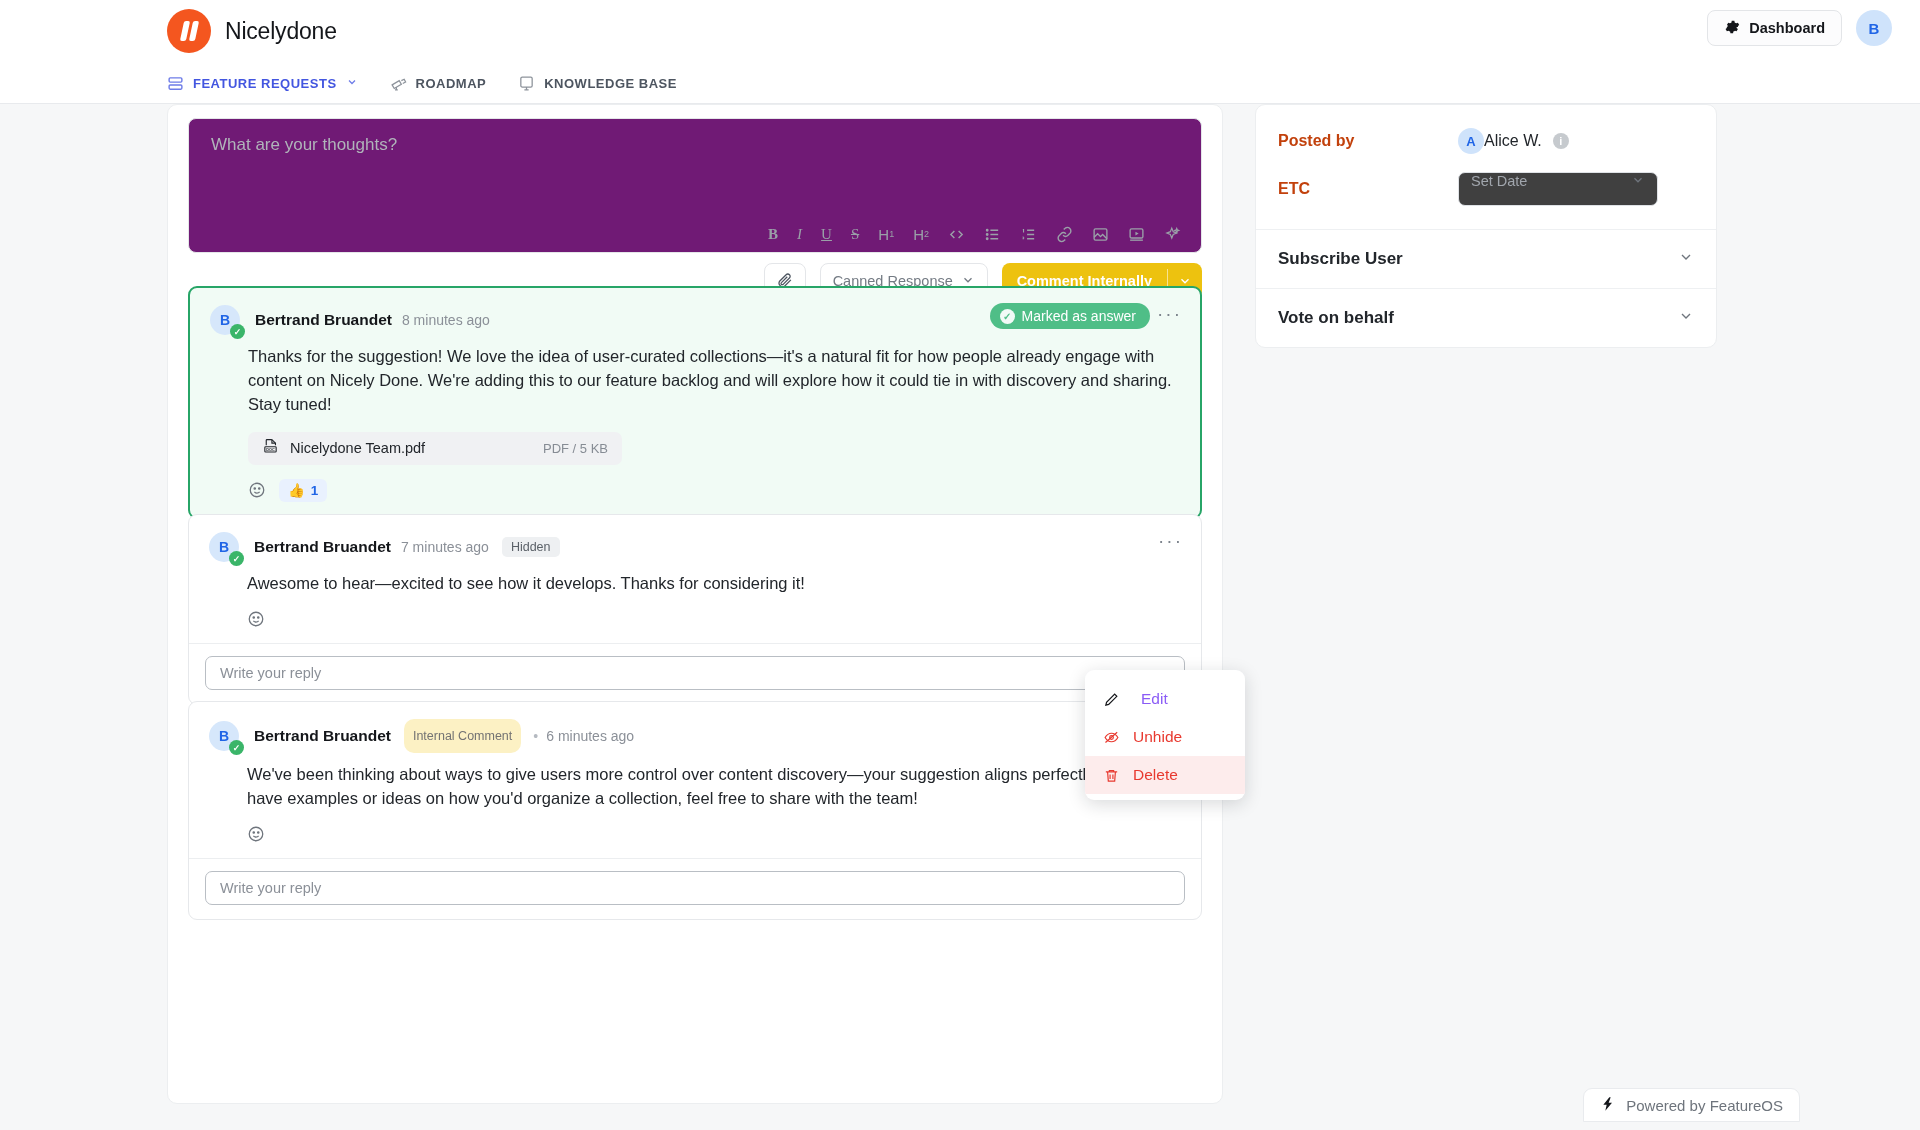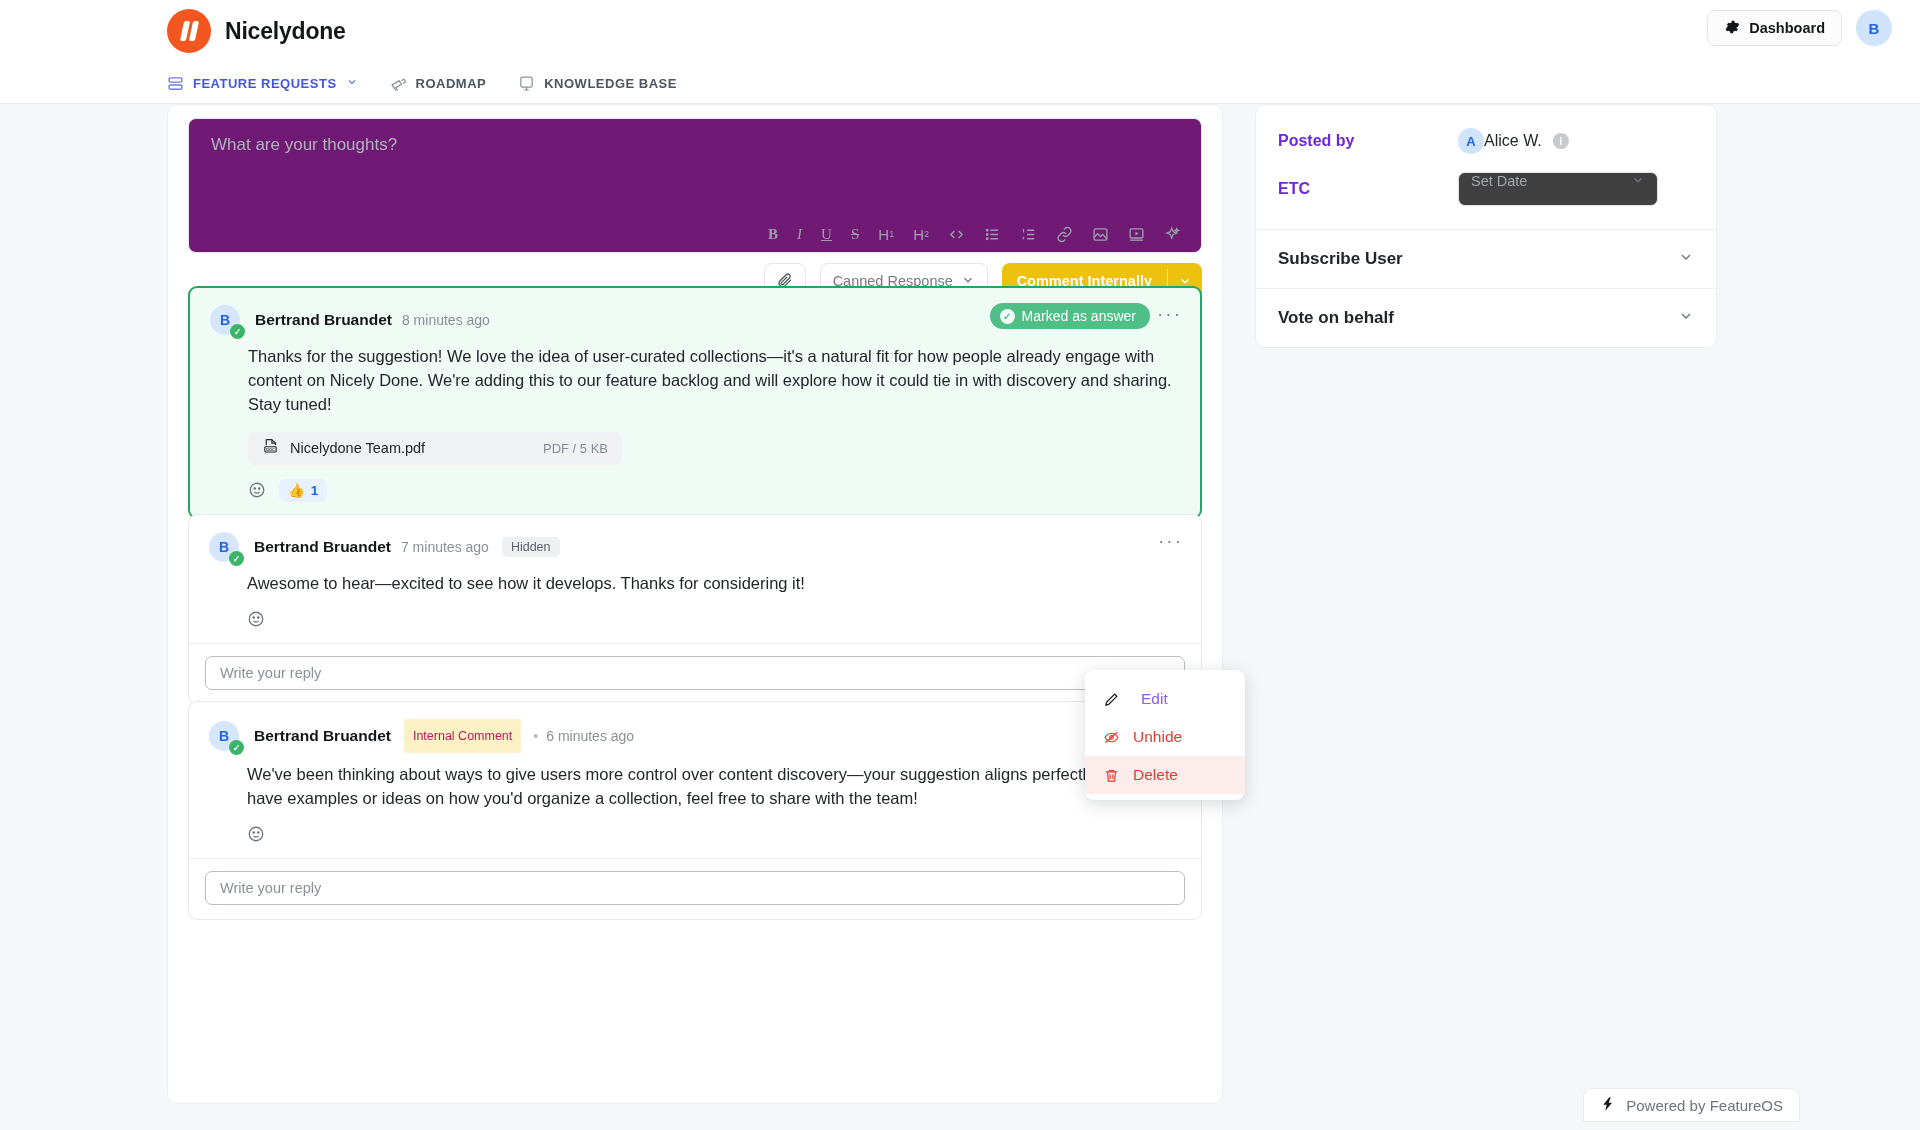--- a/index.html
+++ b/index.html
@@ -22,21 +22,21 @@
   .brand{ position:absolute; left:167px; top:9px; display:flex; align-items:center; gap:14px; }
   .brand-logo{
     width:44px;height:44px;border-radius:50%;
     background:#f4561f; position:relative; flex:0 0 auto;
   }
   .brand-logo:before, .brand-logo:after{
     content:""; position:absolute; background:#fff; border-radius:2px;
   }
   .brand-logo:before{ width:6px;height:20px; left:15px; top:12px; transform:skewX(-12deg);}
   .brand-logo:after{ width:6px;height:20px; left:24px; top:12px; transform:skewX(-12deg);}
-  .brand-name{ font-size:23px; font-weight:700; letter-spacing:-0.2px; color:#14161a; }
+  .brand-name{ font-size:23px; font-weight:400; letter-spacing:-0.2px; color:#14161a; }
 
   .hdr-right{ position:absolute; right:28px; top:10px; display:flex; align-items:center; gap:14px;}
   .dash-btn{
     display:flex;align-items:center;gap:9px;
     height:36px; padding:0 16px; border:1px solid #e3e5e8; border-radius:8px;
     background:#fcfcfd; font-size:14.5px; font-weight:600; color:#14161a; cursor:pointer;
   }
   .avatar-top{
     width:36px;height:36px;border-radius:50%;background:#cfe3fb;
     display:flex;align-items:center;justify-content:center;
@@ -107,22 +107,22 @@
     position:absolute; right:-5px; bottom:-4px; width:15px;height:15px;border-radius:50%;
     background:#3ab569; display:flex;align-items:center;justify-content:center;color:#fff;font-size:9px;
   }
   .cname{ font-size:15.5px;font-weight:700;color:#14161a; margin-left:15px;}
   .ctime{ font-size:14px;color:#8b9098; margin-left:10px;}
   .badge-hidden{
     margin-left:13px;background:#eef0f2;color:#5b6168;font-size:12.5px;
     padding:3px 9px;border-radius:5px;
   }
   .badge-internal{
-    margin-left:13px;background:#fcf1c4;color:#be185d;font-size:12.5px;
-    padding:10px 9px;border-radius:4px;
+    margin-left:13px;background:#fcf1c4;color:#737373;font-size:12.5px;
+    padding:10px 9px;border-radius:10px;
   }
   .dot-sep{ margin-left:12px;color:#b5bac1;font-size:14px;}
   .kebab{ position:absolute; right:18px; top:20px; color:#7d848d; font-size:19px;
           letter-spacing:2px; cursor:pointer; line-height:12px;}
   .badge-answer{
     position:absolute; right:50px; top:15px;
     background:#4fbe87; color:#fff; border-radius:999px; height:26px;
     display:flex;align-items:center;gap:7px;padding:0 14px 0 10px;font-size:14px;font-weight:500;
   }
   .badge-answer .ck{ width:15px;height:15px;border-radius:50%;background:rgba(255,255,255,.92);
@@ -159,21 +159,21 @@
   .ctx-item.delete{ color:#e8392f; background:#fdecec; margin-bottom:6px;}
   .ctx-item svg{display:block;flex:0 0 auto;}
 
   
   .side{
     position:absolute; left:1255px; top:104px; width:462px;
     background:#fff; border:1px solid #eceef0; border-radius:10px; overflow:hidden;
   }
   .side-sec{ padding:16px 22px 20px 22px; border-bottom:1px solid #eef0f2;}
   .side-row{ display:flex;align-items:center; height:40px;}
-  .side-lbl{ width:180px;font-size:16px;font-weight:600;color:#6d28d9;}
+  .side-lbl{ width:180px;font-size:16px;font-weight:600;color:#c2410c;}
   .av-sm{ width:26px;height:26px;border-radius:50%;background:#cfe3fb;
           display:flex;align-items:center;justify-content:center;color:#2065e6;
           font-weight:700;font-size:13px;}
   .poster-name{ font-size:16px;color:#22262b; }
   .info-i{ width:16px;height:16px;border-radius:50%;background:#c6cace;color:#fff;
            font-size:11px;font-weight:700;display:flex;align-items:center;justify-content:center;
            margin-left:11px; cursor:pointer;}
   .setdate{
     width:200px;height:34px;border:1px solid #dfe2e6;border-radius:7px;background:#404040;
     display:flex;align-items:flex-start;justify-content:space-between;padding:0 12px;

